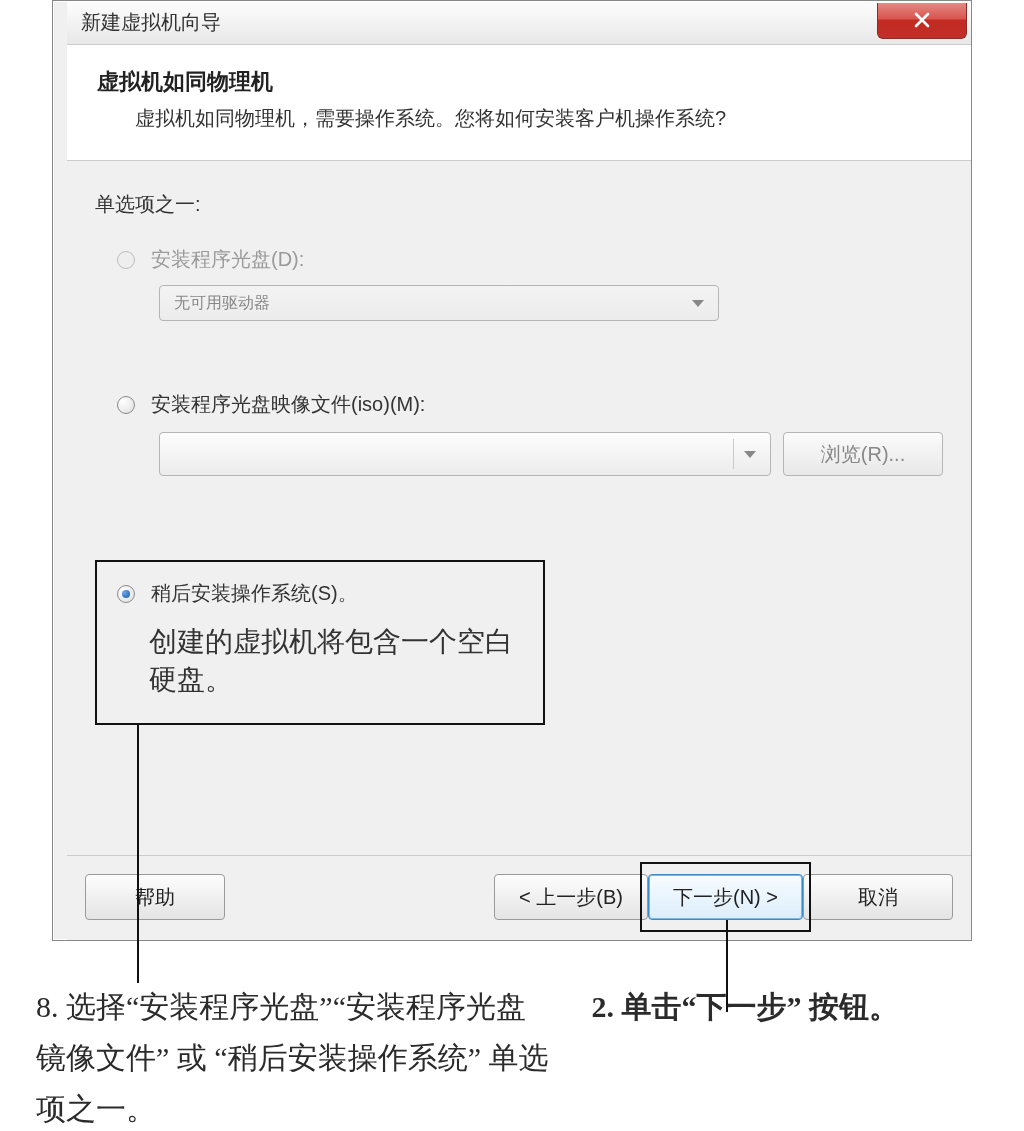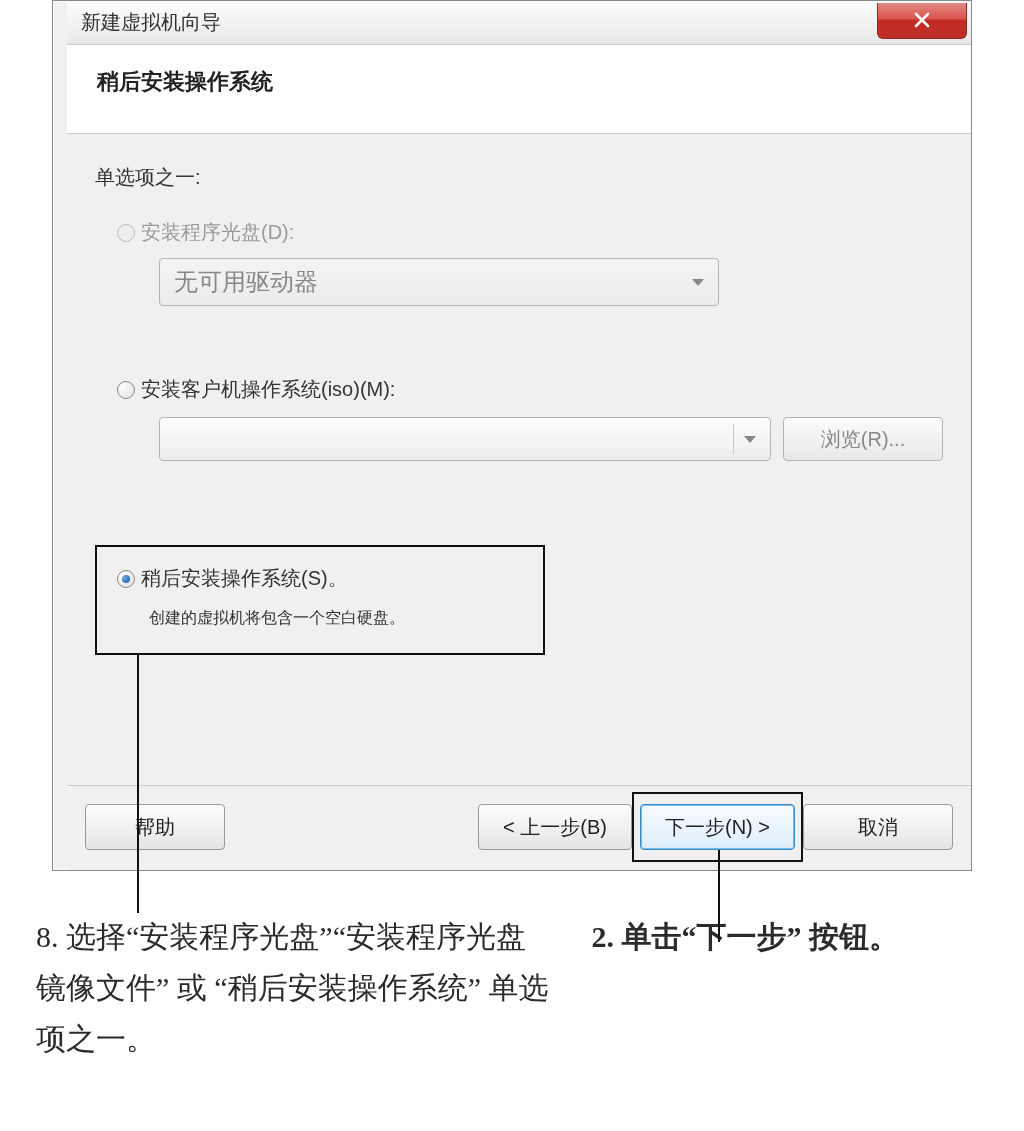--- a/index.html
+++ b/index.html
@@ -78,21 +78,21 @@
   }
   .section-label {
     font-size: 20px;
     color: #333;
     margin-bottom: 28px;
   }
 
   .option-row {
     display: flex;
     align-items: center;
-    gap: 6px;
+    gap: 16px;
     margin-bottom: 10px;
     padding-left: 22px;
     text-align: right;
   }
   .radio {
     width: 18px; height: 18px;
     border-radius: 50%;
     border: 1px solid #8a8a8a;
     background: radial-gradient(circle at 30% 30%, #fff, #ddd);
     display: inline-flex;
@@ -107,29 +107,29 @@
     border-radius: 50%;
     background: radial-gradient(circle at 30% 30%, #6aa8e8, #1a5aa8);
   }
   .opt-label { font-size: 20px; }
   .opt-label.disabled { color: #9a9a9a; }
 
   .combo {
     margin-left: 64px;
     margin-top: 12px;
     width: 560px;
-    height: 48px;
+    height: 36px;
     background: linear-gradient(to bottom, #fbfbfb, #eaeaea);
     border: 1px solid #b5b5b5;
     border-radius: 4px;
     padding: 0 14px;
     display: flex;
     align-items: center;
     justify-content: space-between;
-    font-size: 24px;
+    font-size: 16px;
     color: #333;
   }
   .combo.disabled { color: #888; background: linear-gradient(to bottom,#f3f3f3,#ececec); }
   .combo .arrow {
     width: 0; height: 0;
     border-left: 6px solid transparent;
     border-right: 6px solid transparent;
     border-top: 7px solid #888;
   }
 
@@ -173,38 +173,38 @@
 
   .callout {
     border: 2px solid #111;
     padding: 18px 20px 24px 20px;
     margin-top: 84px;
     margin-bottom: 60px;
     width: 450px;
     position: relative;
   }
   .callout .option-row { padding-left: 0; margin-bottom: 16px; }
-  .callout .desc { padding-left: 32px; font-size: 16px; color: #333; }
+  .callout .desc { padding-left: 32px; font-size: 28px; color: #333; }
 
   
   .leader1 {
     position: absolute;
     left: 40px;
     top: 100%;
     width: 2px;
     height: 260px;
     background: #111;
   }
 
   .footer {
     border-top: 1px solid #ccc;
     padding: 18px 18px 20px 18px;
     display: flex;
     align-items: center;
-    gap: 8px;
+    gap: 0;
     background: #f0f0f0;
   }
   .footer .spacer { flex: 1; }
   .btn {
     height: 46px;
     padding: 0 24px;
     min-width: 150px;
     border: 1px solid #9a9a9a;
     border-radius: 4px;
     background: linear-gradient(to bottom,#fdfdfd,#e4e4e4);
@@ -255,40 +255,41 @@
   <div class="titlebar">
     <span class="titlebar-title">新建虚拟机向导</span>
     <div class="close-btn">
       <svg viewBox="0 0 20 20">
         <path d="M4 4 L16 16 M16 4 L4 16" stroke="#fff" stroke-width="2.6" stroke-linecap="round" fill="none"></path>
       </svg>
     </div>
   </div>
 
   <div class="header-section">
-    <div class="header-title">稍后安装操作系统</div>
+    <div class="header-title">虚拟机如同物理机</div>
+    <div class="header-sub">虚拟机如同物理机，需要操作系统。您将如何安装客户机操作系统?</div>
   </div>
 
   <div class="content">
     <div class="section-label">单选项之一:</div>
 
     <div class="option-row">
       <span class="radio disabled"></span>
       <span class="opt-label disabled">安装程序光盘(D):</span>
     </div>
     <div class="combo disabled">
       <span>无可用驱动器</span>
       <span class="arrow"></span>
     </div>
 
     <div style="height:70px"></div>
 
     <div class="option-row">
       <span class="radio"></span>
-      <span class="opt-label">安装客户机操作系统(iso)(M):</span>
+      <span class="opt-label">安装程序光盘映像文件(iso)(M):</span>
     </div>
     <div class="iso-row">
       <div class="iso-combo">
         <span class="divider"></span>
         <span class="arrow"></span>
       </div>
       <div class="browse-btn">
         <span>浏览(R)...</span>
       </div>
     </div>

